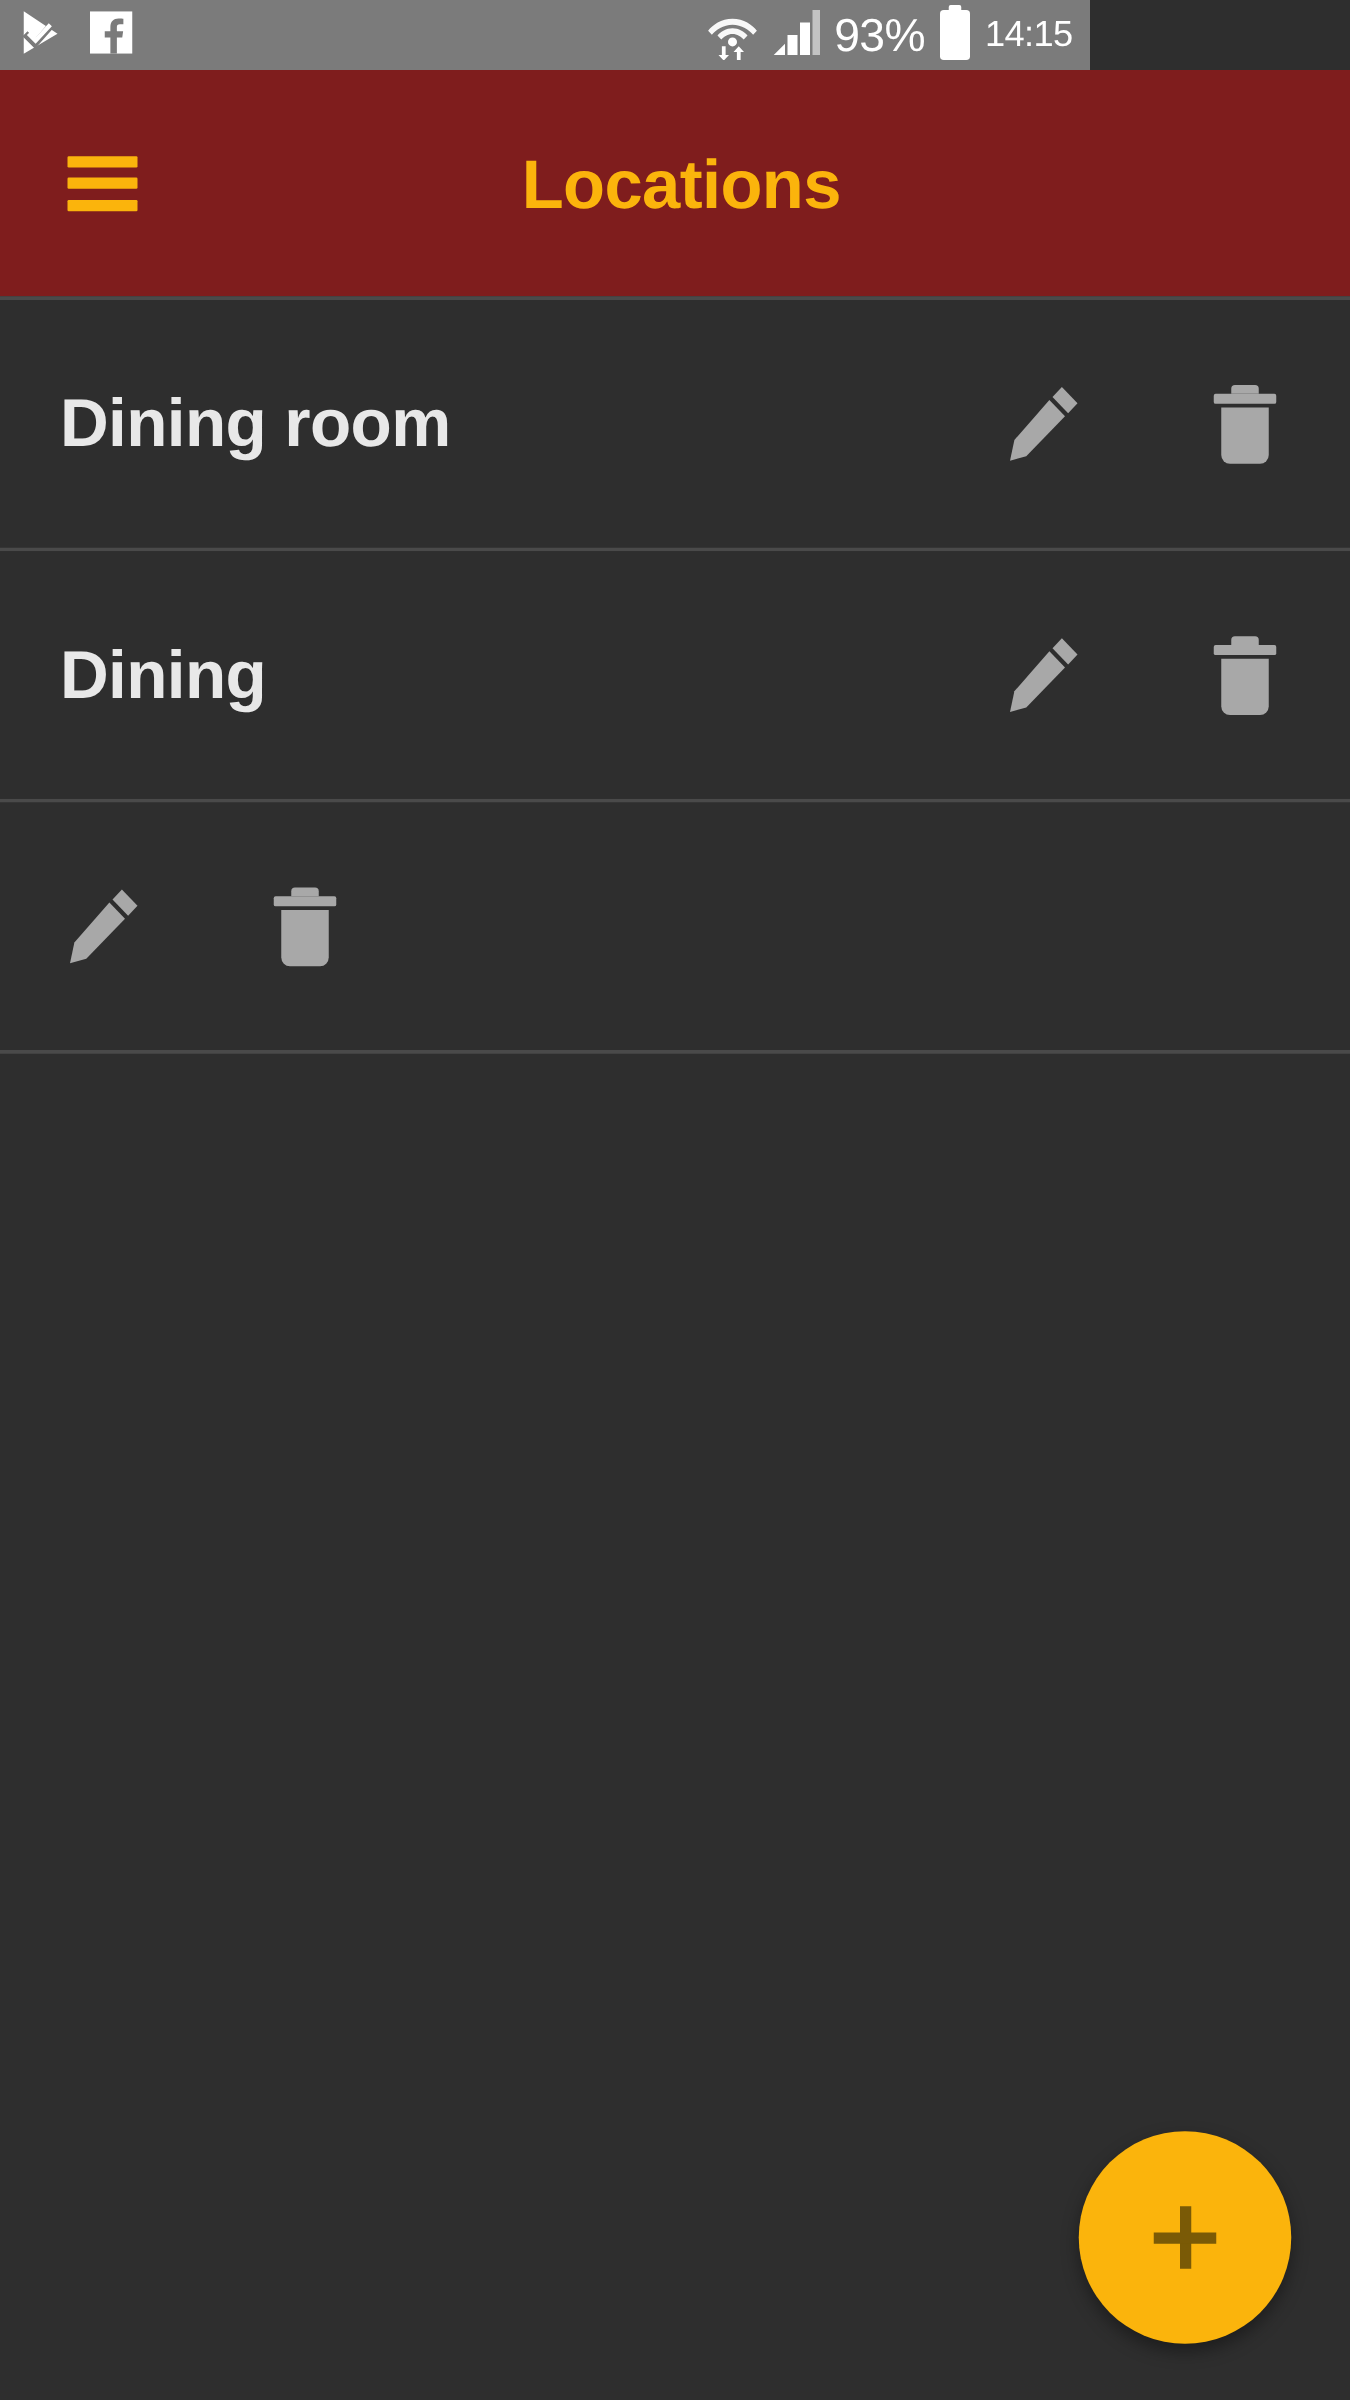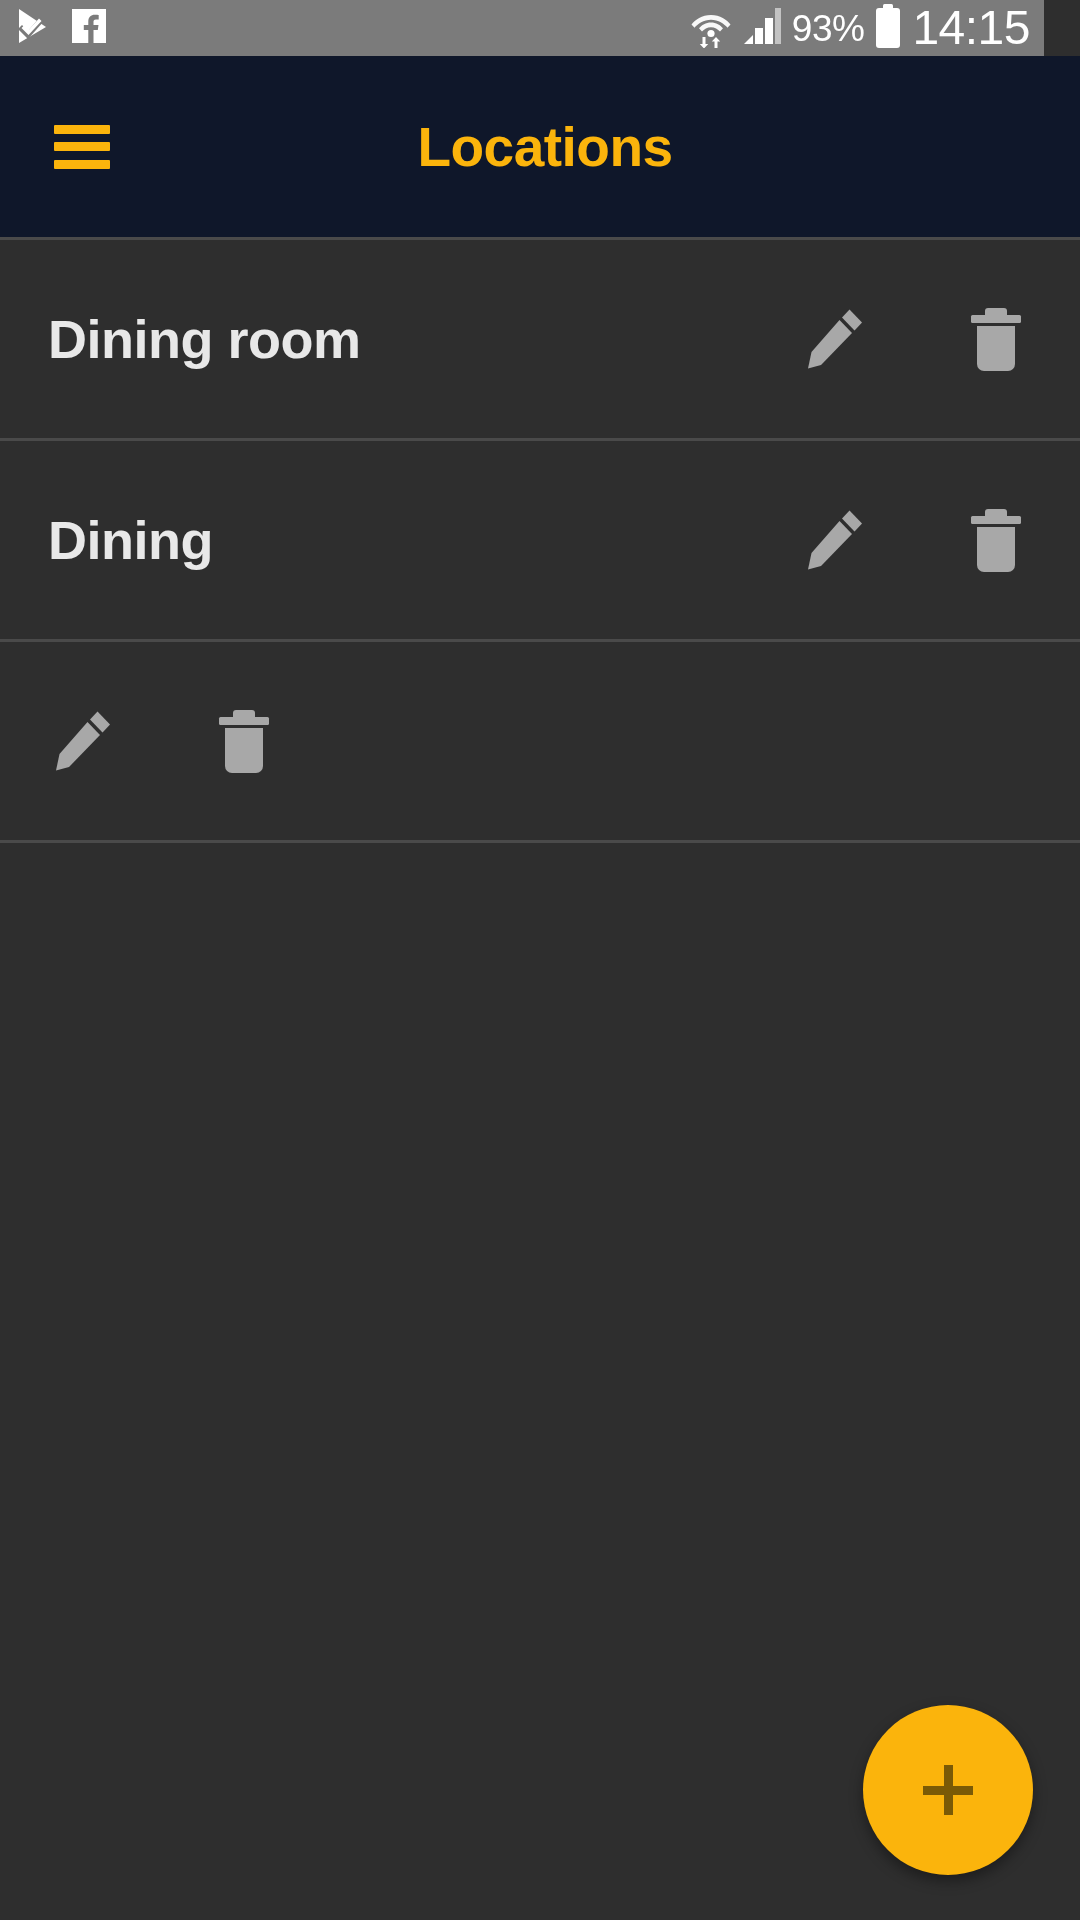--- a/index.html
+++ b/index.html
@@ -6,39 +6,39 @@
   html, body {
     width:1080px; height:1920px;
     background:#2e2e2e;
     font-family:"Liberation Sans", sans-serif;
     overflow:hidden;
   }
 
   
   .status-bar{
     position:absolute; top:0; left:0;
-    width:1044px; height:56px;
+    width:872px; height:56px;
     background:#7b7b7b;
     display:flex; align-items:center;
     padding:0 14px 0 16px;
   }
   .status-left{ display:flex; align-items:center; gap:22px; }
   .status-right{ margin-left:auto; display:flex; align-items:center; gap:10px; }
   .sb-icon{ display:block; }
   .sb-text{
     color:#ffffff; font-size:37px; font-weight:400;
     letter-spacing:-0.5px; line-height:1;
   }
-  .sb-clock{ font-size:48px; }
+  .sb-clock{ font-size:29px; }
 
   
   .app-bar{
     position:absolute; top:56px; left:0;
     width:1080px; height:181px;
-    background:#0f172a;
+    background:#7f1d1d;
     display:flex; align-items:center;
   }
   .hamburger{
     position:absolute; left:54px; top:50%;
     transform:translateY(-50%);
     width:56px; height:44px;
     display:flex; flex-direction:column; justify-content:space-between;
     cursor:pointer;
   }
   .hamburger span{ display:block; height:9px; width:100%; background:#fbb40c; border-radius:1px; }

